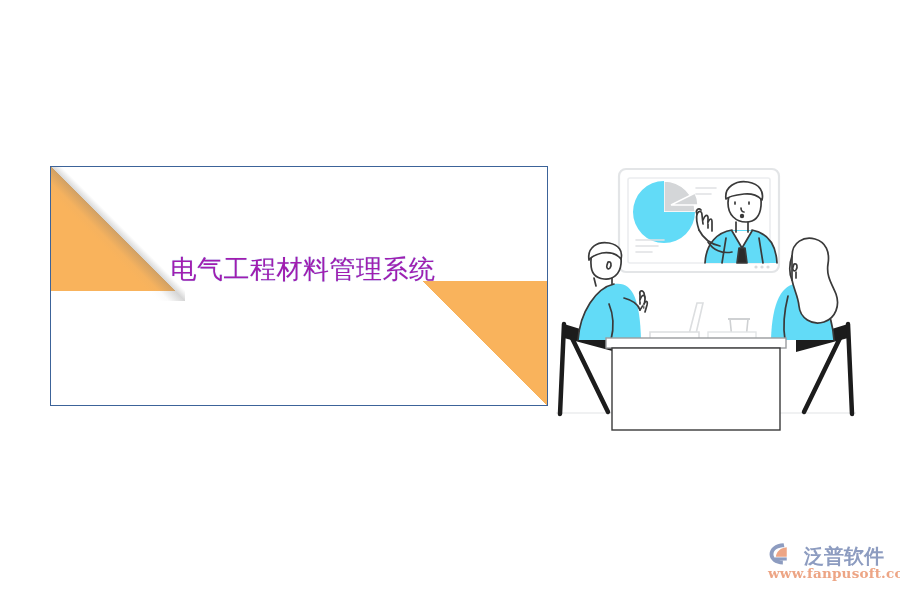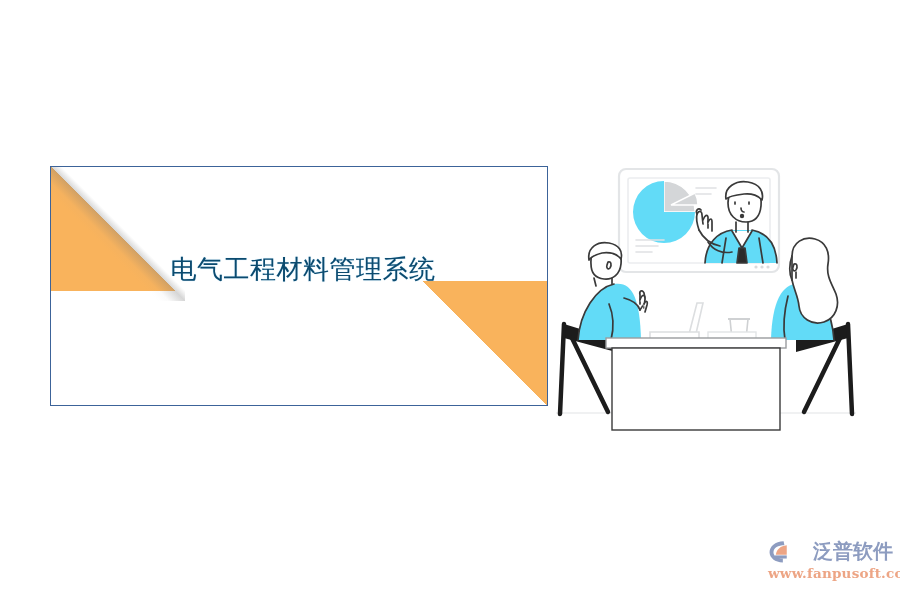--- a/index.html
+++ b/index.html
@@ -61,21 +61,21 @@
     height: 124px;
     background: linear-gradient(to bottom left, #f9b35c 50%, transparent 50.4%);
   }
 
   .headline {
     position: absolute;
     left: 8px;
     right: 0;
     top: 82px;
     text-align: center;
-    color: #0c4a6e;
+    color: #a21caf;
     font-family: "DejaVu Serif", "Liberation Serif", serif;
     font-size: 26px;
     line-height: 41px;
     font-weight: 400;
     letter-spacing: 0.5px;
     text-shadow: 0 0 1px rgba(41,167,238,0.45);
     white-space: nowrap;
   }
   .headline-line { display: block; }
 
@@ -91,22 +91,22 @@
   
   .watermark {
     position: absolute;
     left: 768px;
     top: 536px;
     width: 122px;
     height: 52px;
   }
   .wm-row {
     display: flex;
-    align-items: center;
-    gap: 20px;
+    align-items: flex-end;
+    gap: 11px;
     height: 30px;
   }
   .wm-mark { width: 25px; height: 25px; flex: none; }
   .wm-cn {
     font-family: "DejaVu Sans", "Liberation Sans", sans-serif;
     font-size: 20px;
     font-weight: 700;
     color: #8d9cc0;
     letter-spacing: 0px;
     line-height: 1;

